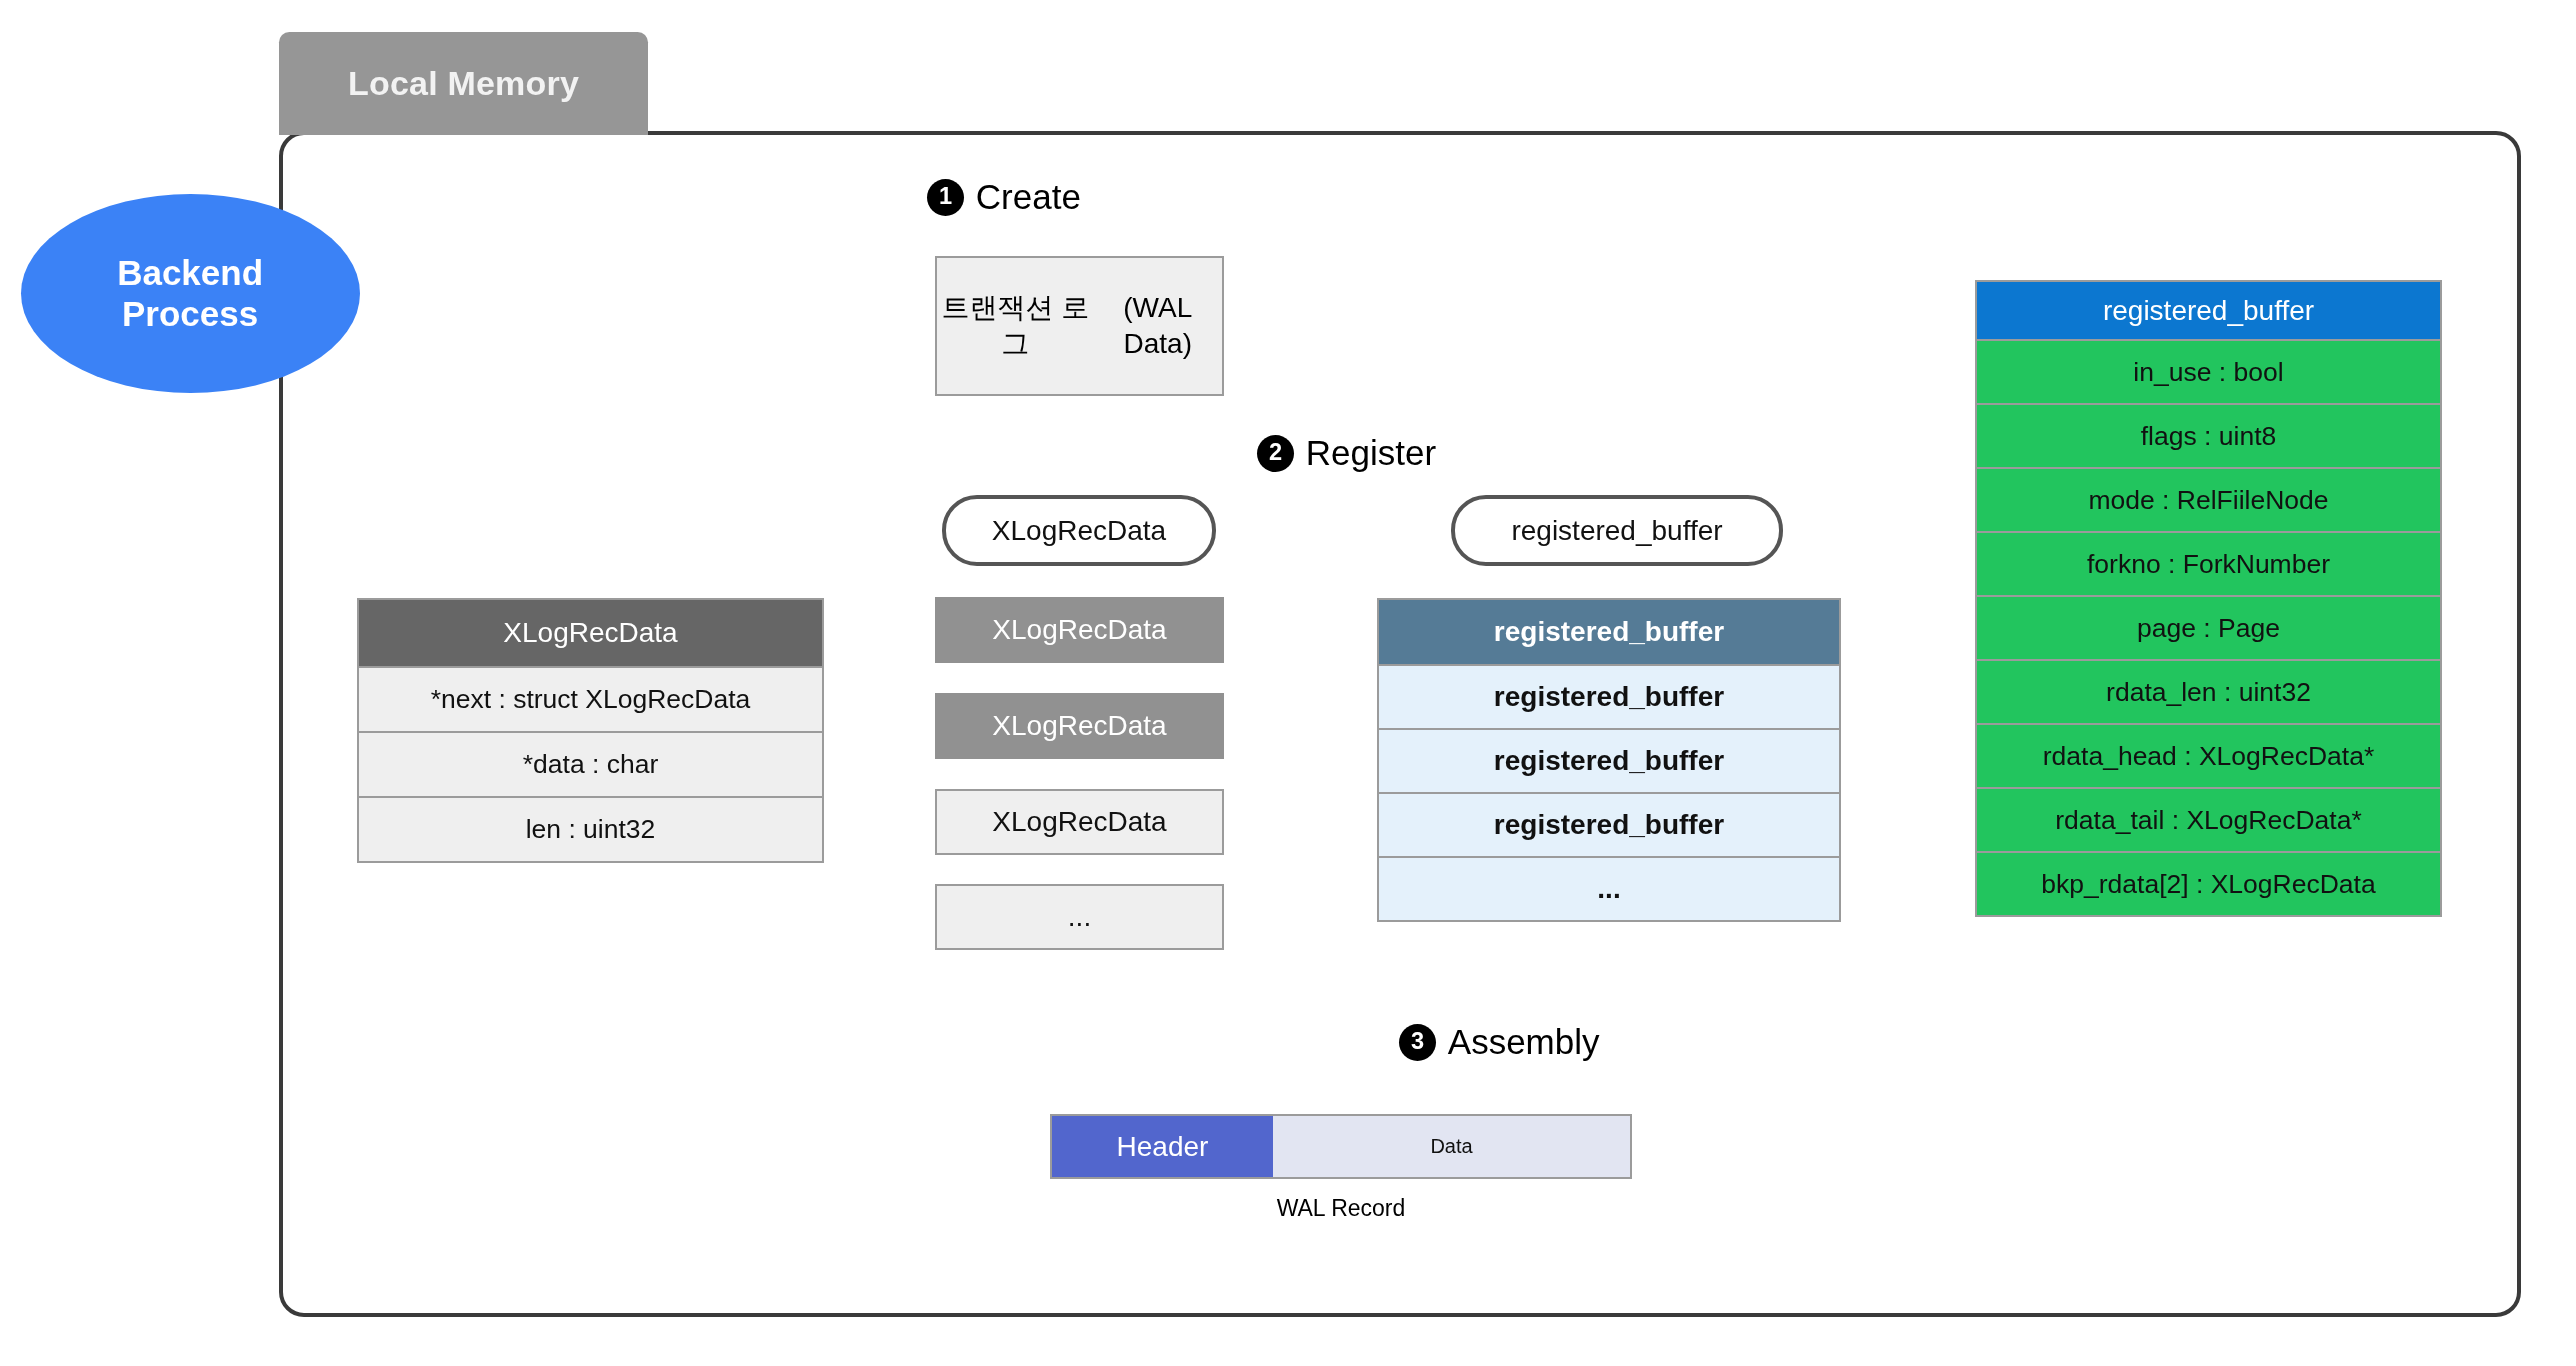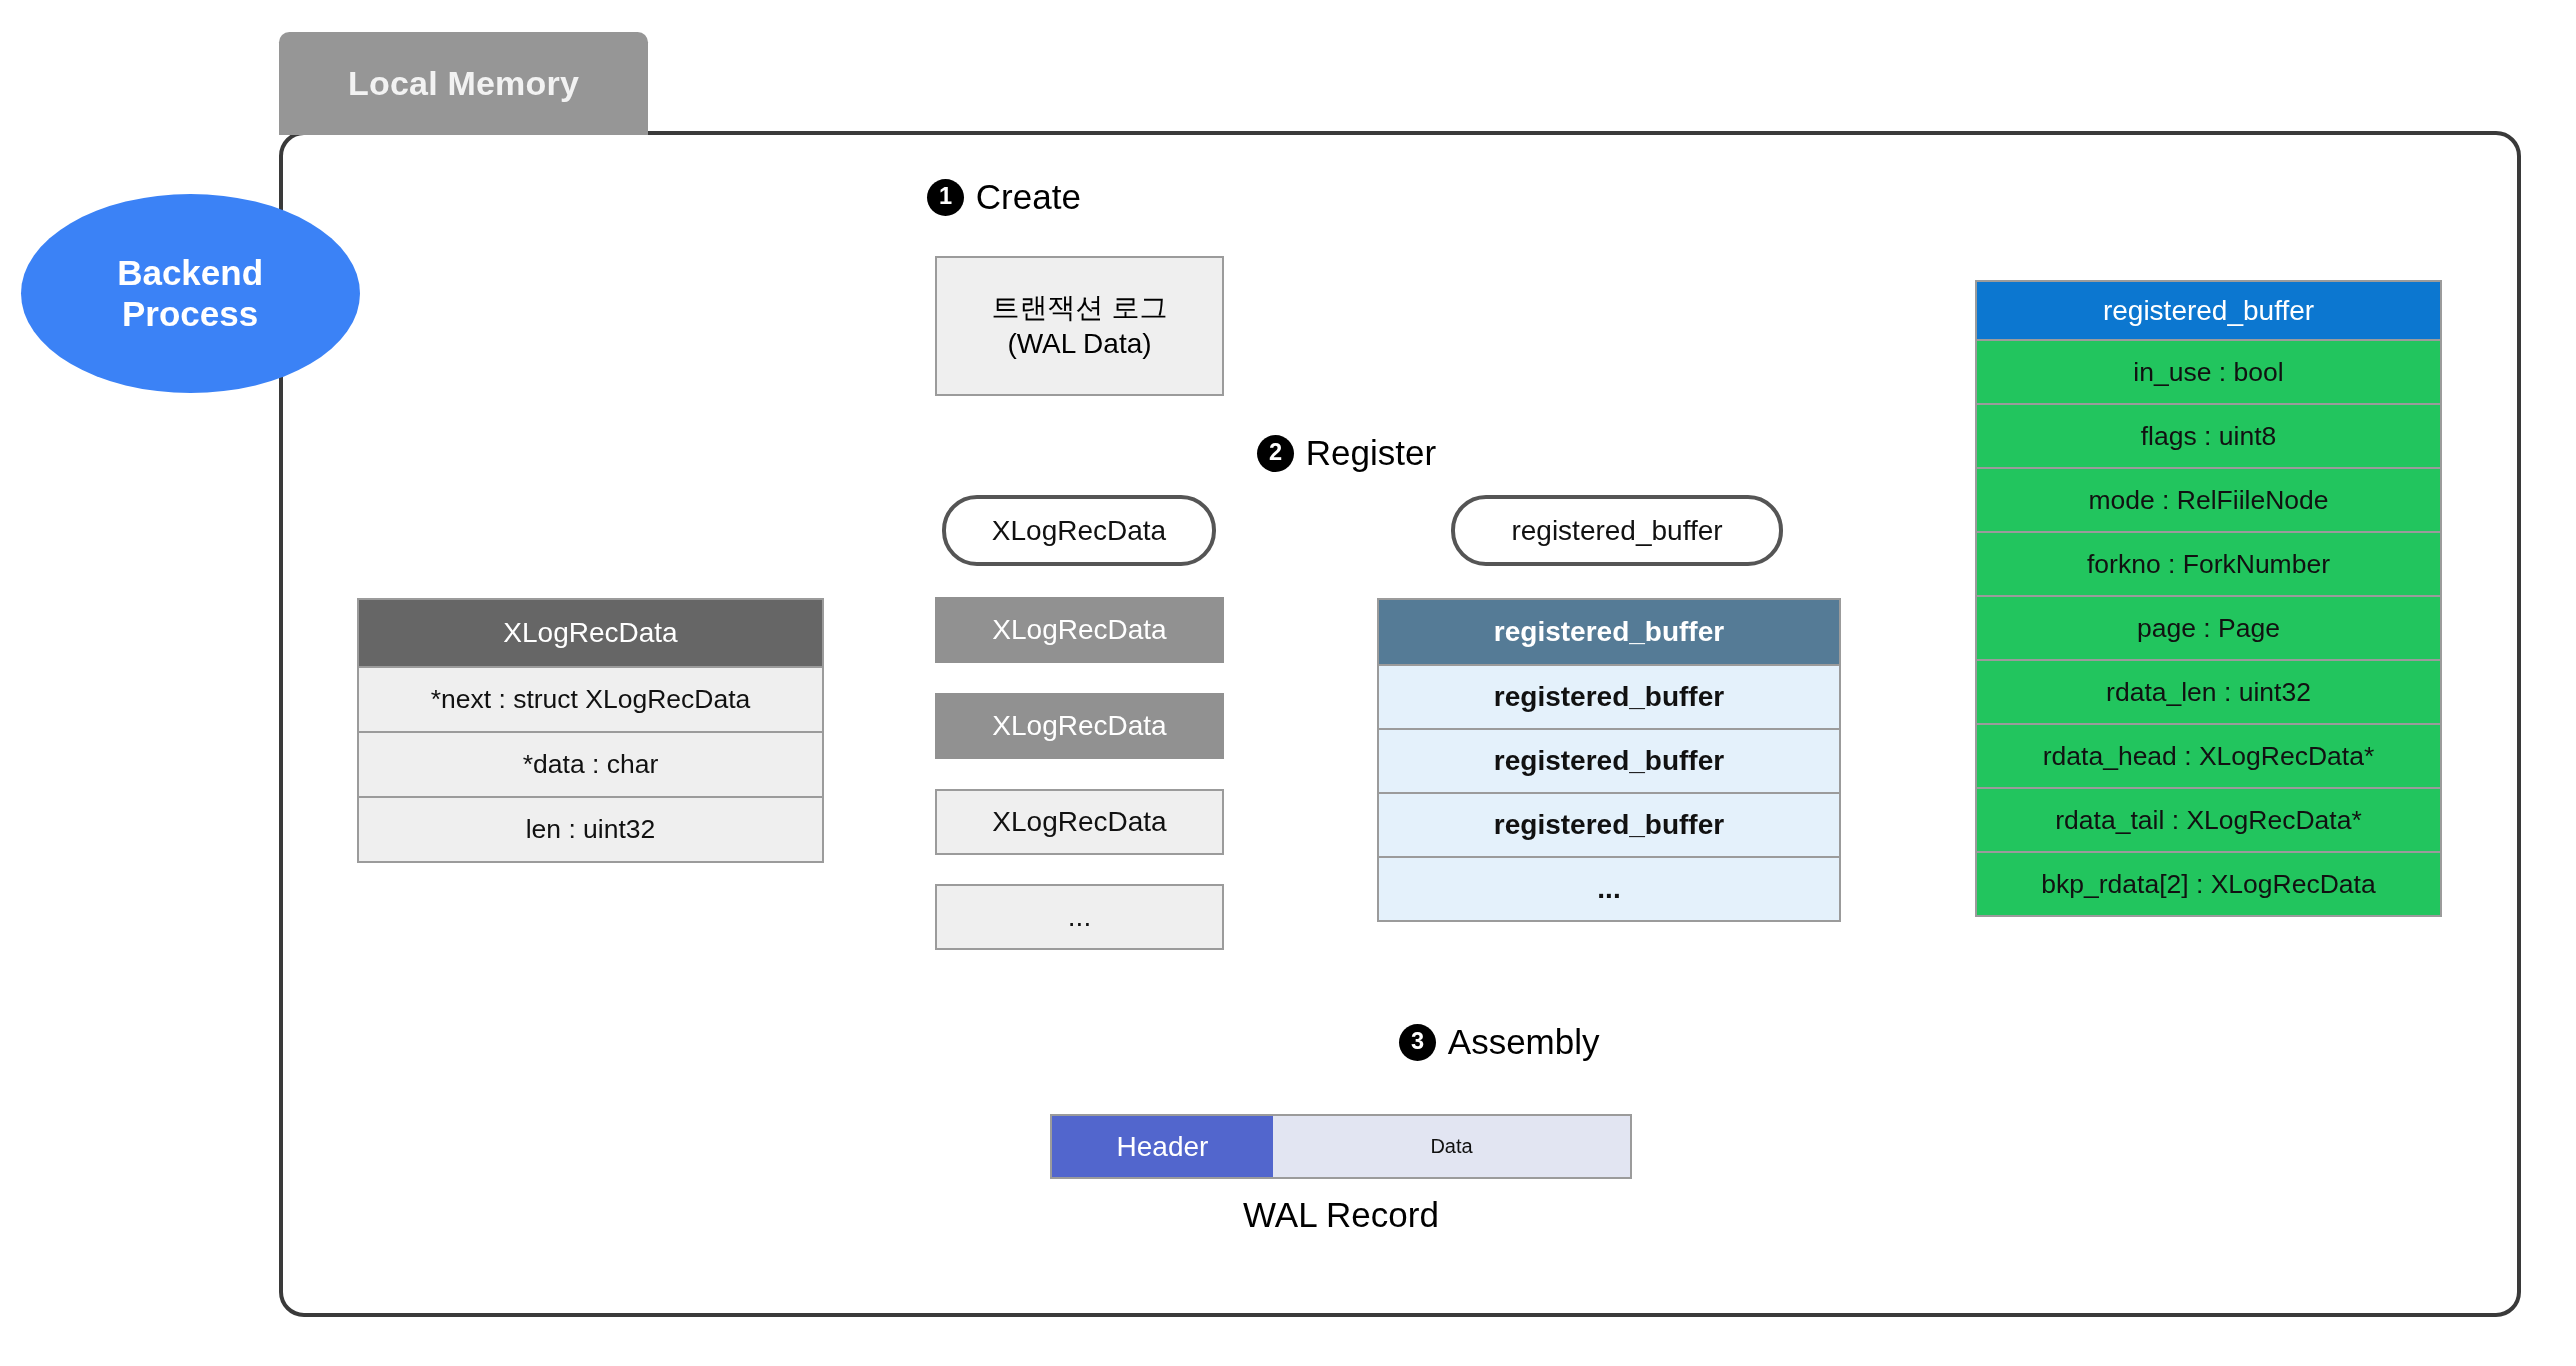--- a/index.html
+++ b/index.html
@@ -18,21 +18,21 @@
 
   
   .ellipse{position:absolute;left:20.6px;top:194px;width:339px;height:199px;
            background:#3b82f6;border-radius:50%;
            display:flex;flex-direction:column;align-items:center;justify-content:center;
            color:#fff;font-size:35px;font-weight:700;line-height:1.16;text-align:center;}
 
   
   .walbox{position:absolute;left:935px;top:256px;width:289px;height:140px;
           background:#efefef;border:2.2px solid #9b9b9b;box-sizing:border-box;
-          display:flex;flex-direction:column;align-items:center;justify-content:center;
+          display:flex;flex-direction:row;align-items:center;justify-content:center;
           font-size:28px;line-height:1.3;text-align:center;}
 
   .pill{position:absolute;height:71px;border:4.4px solid #555;border-radius:35px;
         background:#fff;display:flex;align-items:center;justify-content:center;
         font-size:28px;color:#111;box-sizing:border-box;}
   .pill.p1{left:942px;top:495px;width:274px;}
   .pill.p2{left:1451px;top:495px;width:332px;}
 
   
   .step{position:absolute;display:flex;align-items:center;gap:11.8px;
@@ -78,21 +78,21 @@
   .ritem.dots{background:#e4f1fb;color:#111;font-weight:700;border-top:2.2px solid #9b9b9b;}
 
   
   .walrec{position:absolute;left:1050px;top:1114px;width:582px;height:65px;
           border:2.2px solid #9b9b9b;box-sizing:border-box;display:flex;}
   .walrec .hdr{width:221px;background:#5266cd;color:#fff;font-size:28px;
                display:flex;align-items:center;justify-content:center;}
   .walrec .dat{flex:1;background:#e2e5f2;color:#111;font-size:20px;
                display:flex;align-items:center;justify-content:center;}
   .walrec-label{position:absolute;left:1050px;top:1195px;width:582px;text-align:center;
-                font-size:35px;color:#000;}
+                font-size:23px;color:#000;}
 
   svg.ov{position:absolute;left:0;top:0;width:2576px;height:1366px;pointer-events:none;}
 </style>
 </head>
 <body>
 
 <div id="stage">
 
   <svg class="ov" viewBox="0 0 3495 1854">
     <defs>

